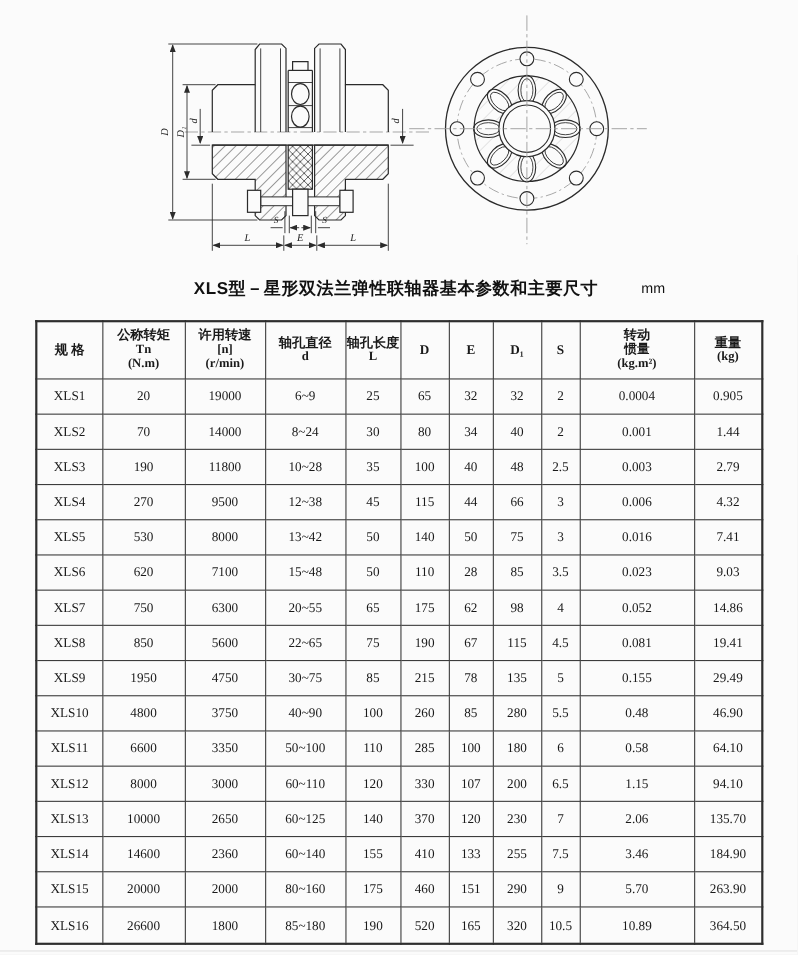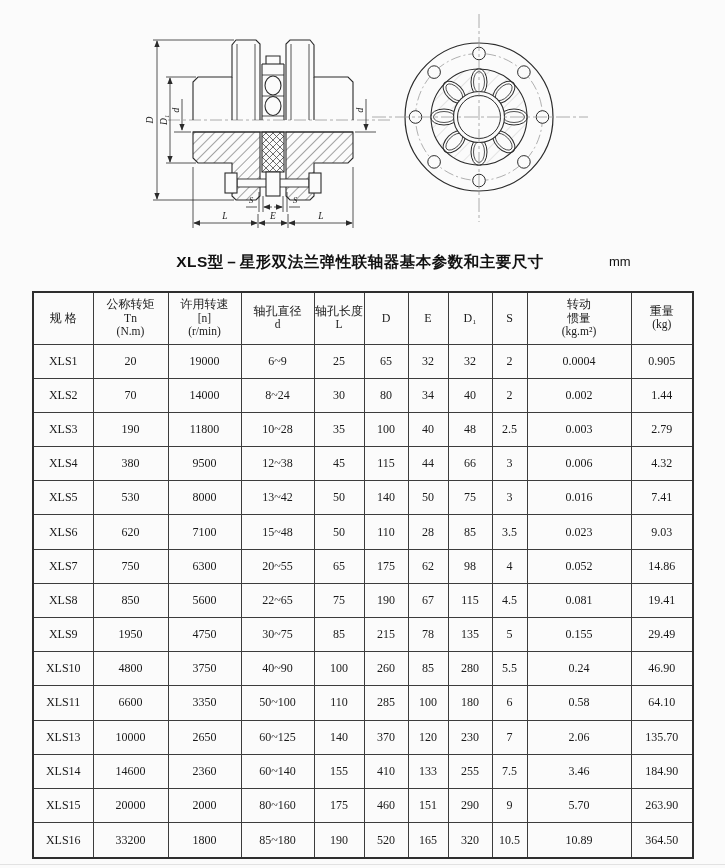--- a/index.html
+++ b/index.html
@@ -12,34 +12,34 @@
   #drawing-svg{position:absolute;top:0;left:0;}
   #title-row{position:absolute;top:252px;left:0;width:725px;height:22px;}
   #doc-title{
     position:absolute;left:120px;width:480px;text-align:center;
     font-family:"Liberation Sans","DejaVu Sans",sans-serif;
     font-weight:bold;font-size:15.5px;letter-spacing:0.5px;color:#111;
   }
   #unit-label{
     position:absolute;left:583px;top:2px;
     font-family:"Liberation Sans","DejaVu Sans",sans-serif;
-    font-size:13px;color:#111;margin-left:26px;
+    font-size:13px;color:#111;
   }
   #spec-table{
     position:absolute;left:32px;top:291px;width:660px;height:568px;
     border-collapse:collapse;table-layout:fixed;
     border:2px solid #2e2e2e;
   }
   #spec-table th,#spec-table td{
     border:1px solid #3c3c3c;text-align:center;vertical-align:middle;
     font-size:12px;padding:0;color:#1a1a1a;font-weight:normal;
     overflow:hidden;white-space:nowrap;
   }
   #spec-table thead tr{height:52px;}
-  #spec-table .hline{line-height:13.5px;font-size:12px;}
+  #spec-table .hline{line-height:13.5px;font-size:12px;font-weight:bold;}
   #spec-table .hline.sub{font-size:11.5px;}
   #spec-table td{font-size:12px;}
   .svg-dim-text{font-family:"Liberation Serif","DejaVu Serif",serif;font-style:italic;font-size:9.5px;fill:#222;}
   .svg-dim-text-sm{font-family:"Liberation Serif","DejaVu Serif",serif;font-style:italic;font-size:8.5px;fill:#222;}
 </style>
 </head>
 <body>
 
 <div id="page">
 
@@ -295,39 +295,39 @@
         <tr>
           <td>XLS2</td>
           <td>70</td>
           <td>14000</td>
           <td>8~24</td>
           <td>30</td>
           <td>80</td>
           <td>34</td>
           <td>40</td>
           <td>2</td>
-          <td>0.002</td>
+          <td>0.001</td>
           <td>1.44</td>
         </tr>
         <tr>
           <td>XLS3</td>
           <td>190</td>
           <td>11800</td>
           <td>10~28</td>
           <td>35</td>
           <td>100</td>
           <td>40</td>
           <td>48</td>
           <td>2.5</td>
           <td>0.003</td>
           <td>2.79</td>
         </tr>
         <tr>
           <td>XLS4</td>
-          <td>380</td>
+          <td>270</td>
           <td>9500</td>
           <td>12~38</td>
           <td>45</td>
           <td>115</td>
           <td>44</td>
           <td>66</td>
           <td>3</td>
           <td>0.006</td>
           <td>4.32</td>
         </tr>
@@ -399,37 +399,50 @@
         <tr>
           <td>XLS10</td>
           <td>4800</td>
           <td>3750</td>
           <td>40~90</td>
           <td>100</td>
           <td>260</td>
           <td>85</td>
           <td>280</td>
           <td>5.5</td>
-          <td>0.24</td>
+          <td>0.48</td>
           <td>46.90</td>
         </tr>
         <tr>
           <td>XLS11</td>
           <td>6600</td>
           <td>3350</td>
           <td>50~100</td>
           <td>110</td>
           <td>285</td>
           <td>100</td>
           <td>180</td>
           <td>6</td>
           <td>0.58</td>
           <td>64.10</td>
         </tr>
         <tr>
+          <td>XLS12</td>
+          <td>8000</td>
+          <td>3000</td>
+          <td>60~110</td>
+          <td>120</td>
+          <td>330</td>
+          <td>107</td>
+          <td>200</td>
+          <td>6.5</td>
+          <td>1.15</td>
+          <td>94.10</td>
+        </tr>
+        <tr>
           <td>XLS13</td>
           <td>10000</td>
           <td>2650</td>
           <td>60~125</td>
           <td>140</td>
           <td>370</td>
           <td>120</td>
           <td>230</td>
           <td>7</td>
           <td>2.06</td>
@@ -456,21 +469,21 @@
           <td>175</td>
           <td>460</td>
           <td>151</td>
           <td>290</td>
           <td>9</td>
           <td>5.70</td>
           <td>263.90</td>
         </tr>
         <tr>
           <td>XLS16</td>
-          <td>33200</td>
+          <td>26600</td>
           <td>1800</td>
           <td>85~180</td>
           <td>190</td>
           <td>520</td>
           <td>165</td>
           <td>320</td>
           <td>10.5</td>
           <td>10.89</td>
           <td>364.50</td>
         </tr>

